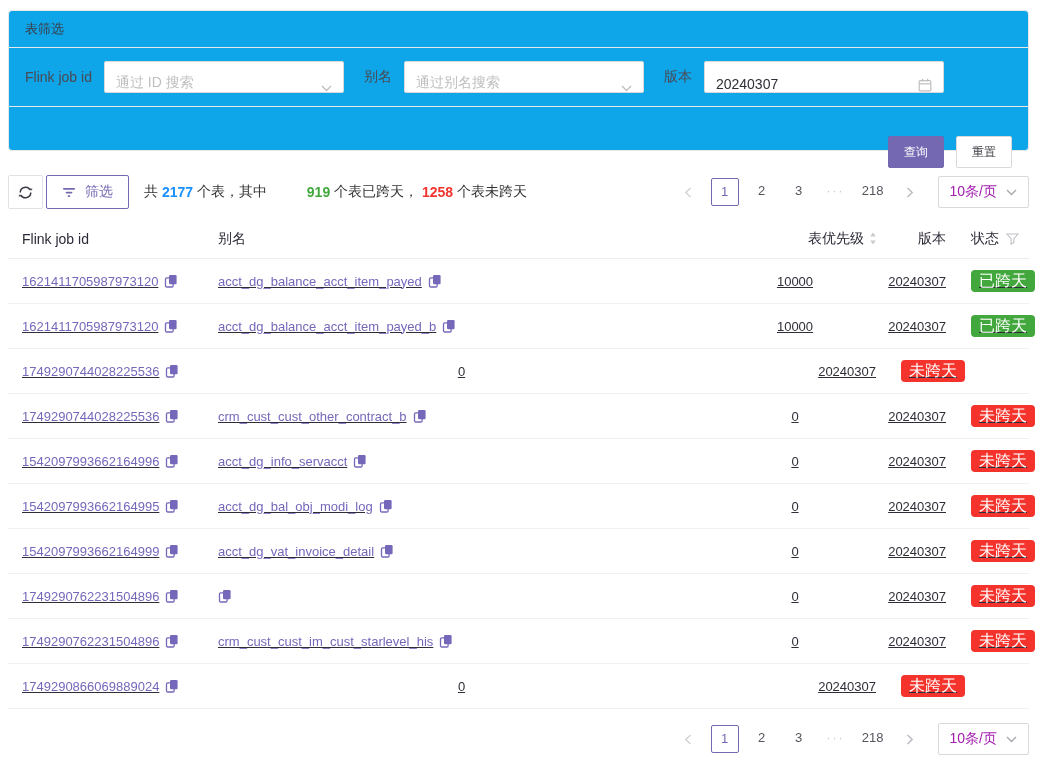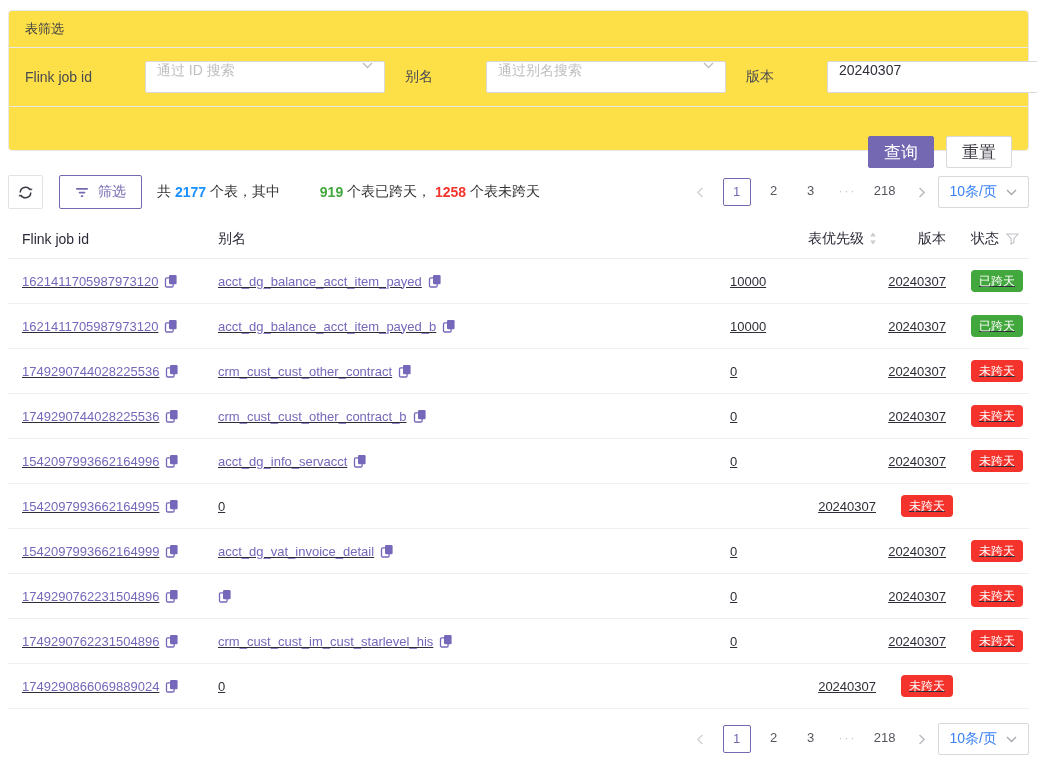--- a/index.html
+++ b/index.html
@@ -7,64 +7,64 @@
   }
   *{box-sizing:border-box;}
   html,body{margin:0;padding:0;}
   body{
     width:1037px;height:767px;overflow:hidden;background:#fff;
     font-family:"Liberation Sans","DejaVu Sans",sans-serif;color:#333;
   }
   .page{padding:10px 8px 0;}
 
   
-  .filter-panel{border:1px solid #e8e8e8;border-radius:4px;background:#fde047;}
+  .filter-panel{border:1px solid #e8e8e8;border-radius:4px;background:#0ea5e9;}
   .fp-title{padding:9px 16px;font-size:13px;color:#3c3c46;border-bottom:1px solid #e8e8e8;}
   .fp-body{display:flex;align-items:center;padding:13px 16px;}
   .group{display:flex;align-items:center;margin-right:20px;}
   .fp-label{font-size:14px;color:#4a4a52;margin-right:12px;white-space:nowrap;}
-  .control{width:240px;height:32px;border:1px solid #d9d9d9;border-radius:2px;display:flex;align-items:flex-start;padding:0 11px;background:#fff;font-size:14px;cursor:pointer;margin-left:41px;}
+  .control{width:240px;height:32px;border:1px solid #d9d9d9;border-radius:2px;display:flex;align-items:flex-end;padding:0 11px;background:#fff;font-size:14px;cursor:pointer;}
   .placeholder{color:#bfbfbf;flex:1;white-space:nowrap;overflow:hidden;}
   .ctl-value{color:#2e2e38;flex:1;}
   .fp-footer{border-top:1px solid #e8e8e8;padding:6px 16px;display:flex;justify-content:flex-end;align-items:center;gap:12px;height:44px;}
-  .btn{height:32px;padding:0 15px;border-radius:2px;font-size:17px;display:inline-flex;align-items:center;cursor:pointer;font-family:Liberation Serif, serif;margin-top:47px;}
+  .btn{height:32px;padding:0 15px;border-radius:2px;font-size:12px;display:inline-flex;align-items:center;cursor:pointer;font-family:Liberation Serif, serif;margin-top:47px;}
   .btn-primary{background:var(--primary);border:1px solid var(--primary);color:#fff;}
   .btn-default{background:#fff;border:1px solid #d9d9d9;color:#404048;}
 
   
   .toolbar{margin-top:24px;display:flex;align-items:center;}
   .icon-btn{width:35px;height:34px;border:1px solid #e2e2e6;border-radius:2px;background:#fff;display:flex;align-items:center;justify-content:center;cursor:pointer;}
-  .filter-btn{margin-left:16px;height:34px;border:1px solid var(--primary);color:var(--primary);border-radius:2px;background:#fff;display:flex;align-items:center;gap:9px;padding:0 15px;font-size:14px;cursor:pointer;font-family:inherit;}
+  .filter-btn{margin-left:3px;height:34px;border:1px solid var(--primary);color:var(--primary);border-radius:2px;background:#fff;display:flex;align-items:center;gap:9px;padding:0 15px;font-size:14px;cursor:pointer;font-family:inherit;}
   .summary{margin-left:15px;font-size:14px;color:#333;white-space:pre;display:flex;align-items:center;}
   .summary .num{font-weight:700;}
   .num-blue{color:var(--blue);} .num-green{color:var(--green);padding-left:36px;} .num-red{color:var(--red);}
 
   
   .pager{display:flex;align-items:center;}
   .toolbar .pager{margin-left:auto;}
   .pg{min-width:28px;height:28px;line-height:26px;text-align:center;font-size:13px;color:#55555e;margin-left:9px;border-radius:2px;cursor:pointer;user-select:none;}
   .pg.active{border:1px solid var(--primary);color:var(--primary);background:#fff;}
   .pg.arrow{display:flex;align-items:center;justify-content:center;}
   .pg.ellipsis{color:#c6c6cc;letter-spacing:2px;font-size:12px;}
-  .size-select{margin-left:2px;height:32px;border:1px solid #d9d9d9;border-radius:2px;background:#fff;display:flex;align-items:center;gap:9px;padding:0 11px;font-size:14px;color:#3b82f6;cursor:pointer;}
+  .size-select{margin-left:14px;height:32px;border:1px solid #d9d9d9;border-radius:2px;background:#fff;display:flex;align-items:center;gap:9px;padding:0 11px;font-size:14px;color:#a21caf;cursor:pointer;}
 
   
   .table{margin-top:10px;}
   .thead,.trow{display:grid;grid-template-columns:210px 1fr 155px 70px 74px;align-items:center;}
   .thead{height:40px;border-bottom:1px solid #ececef;font-size:14px;color:#2b2b38;font-weight:500;}
   .trow{height:45px;border-bottom:1px solid #f0f0f2;font-size:13px;color:#2e2e38;text-decoration:underline;}
   .c1{padding-left:14px;display:flex;align-items:center;gap:6px;min-width:0;}
   .c2{display:flex;align-items:center;gap:6px;min-width:0;}
-  .c3{text-align:left;padding-right:25px;}
+  .c3{text-align:center;padding-right:25px;}
   .thead .c3{display:flex;justify-content:flex-end;align-items:center;gap:5px;padding-right:8px;cursor:pointer;}
   .c4{text-align:right;padding-right:9px;}
   .c5{padding-left:16px;display:flex;align-items:center;gap:7px;}
   .link{color:var(--link);text-decoration:none;cursor:pointer;white-space:nowrap;}
   .copy{display:inline-flex;cursor:pointer;flex:none;}
-  .badge{font-size:12px;color:#fff;padding:3px 8px;border-radius:4px;line-height:16px;white-space:nowrap;}
+  .badge{font-size:16px;color:#fff;padding:3px 8px;border-radius:4px;line-height:16px;white-space:nowrap;}
   .badge[data-status="green"]{background:var(--green);}
   .badge[data-status="red"]{background:var(--red);}
 
   .bottom-pager{display:flex;justify-content:flex-end;margin-top:14px;padding-bottom:12px;}
   svg{display:block;}
 </style>
 </head>
 <body>
 
 <div class="page">
@@ -246,29 +246,20 @@
     <div class="trow">
       <div class="c1">
           <a class="link">1749290744028225536</a>
           <span class="copy">
             <svg width="14" height="14" viewBox="0 0 14 14">
               <rect x="1.5" y="3.8" width="7.6" height="9.2" rx="1.2" fill="none" stroke="#7568bb" stroke-width="1.3"></rect>
               <rect x="5" y="1" width="7.6" height="9.2" rx="1.2" fill="#7568bb"></rect>
             </svg>
           </span>
         </div>
-      <div class="c2">
-          <a class="link">crm_cust_cust_other_contract</a>
-          <span class="copy">
-            <svg width="14" height="14" viewBox="0 0 14 14">
-              <rect x="1.5" y="3.8" width="7.6" height="9.2" rx="1.2" fill="none" stroke="#7568bb" stroke-width="1.3"></rect>
-              <rect x="5" y="1" width="7.6" height="9.2" rx="1.2" fill="#7568bb"></rect>
-            </svg>
-          </span>
-        </div>
       <div class="c3">0</div>
       <div class="c4">20240307</div>
       <div class="c5">
           <span class="badge" data-status="red">未跨天</span>
         </div>
     </div>
 
     <div class="trow">
       <div class="c1">
           <a class="link">1749290744028225536</a>
@@ -317,20 +308,29 @@
       <div class="c3">0</div>
       <div class="c4">20240307</div>
       <div class="c5">
           <span class="badge" data-status="red">未跨天</span>
         </div>
     </div>
 
     <div class="trow">
       <div class="c1">
           <a class="link">1542097993662164995</a>
+          <span class="copy">
+            <svg width="14" height="14" viewBox="0 0 14 14">
+              <rect x="1.5" y="3.8" width="7.6" height="9.2" rx="1.2" fill="none" stroke="#7568bb" stroke-width="1.3"></rect>
+              <rect x="5" y="1" width="7.6" height="9.2" rx="1.2" fill="#7568bb"></rect>
+            </svg>
+          </span>
+        </div>
+      <div class="c2">
+          <a class="link">acct_dg_bal_obj_modi_log</a>
           <span class="copy">
             <svg width="14" height="14" viewBox="0 0 14 14">
               <rect x="1.5" y="3.8" width="7.6" height="9.2" rx="1.2" fill="none" stroke="#7568bb" stroke-width="1.3"></rect>
               <rect x="5" y="1" width="7.6" height="9.2" rx="1.2" fill="#7568bb"></rect>
             </svg>
           </span>
         </div>
       <div class="c3">0</div>
       <div class="c4">20240307</div>
       <div class="c5">

